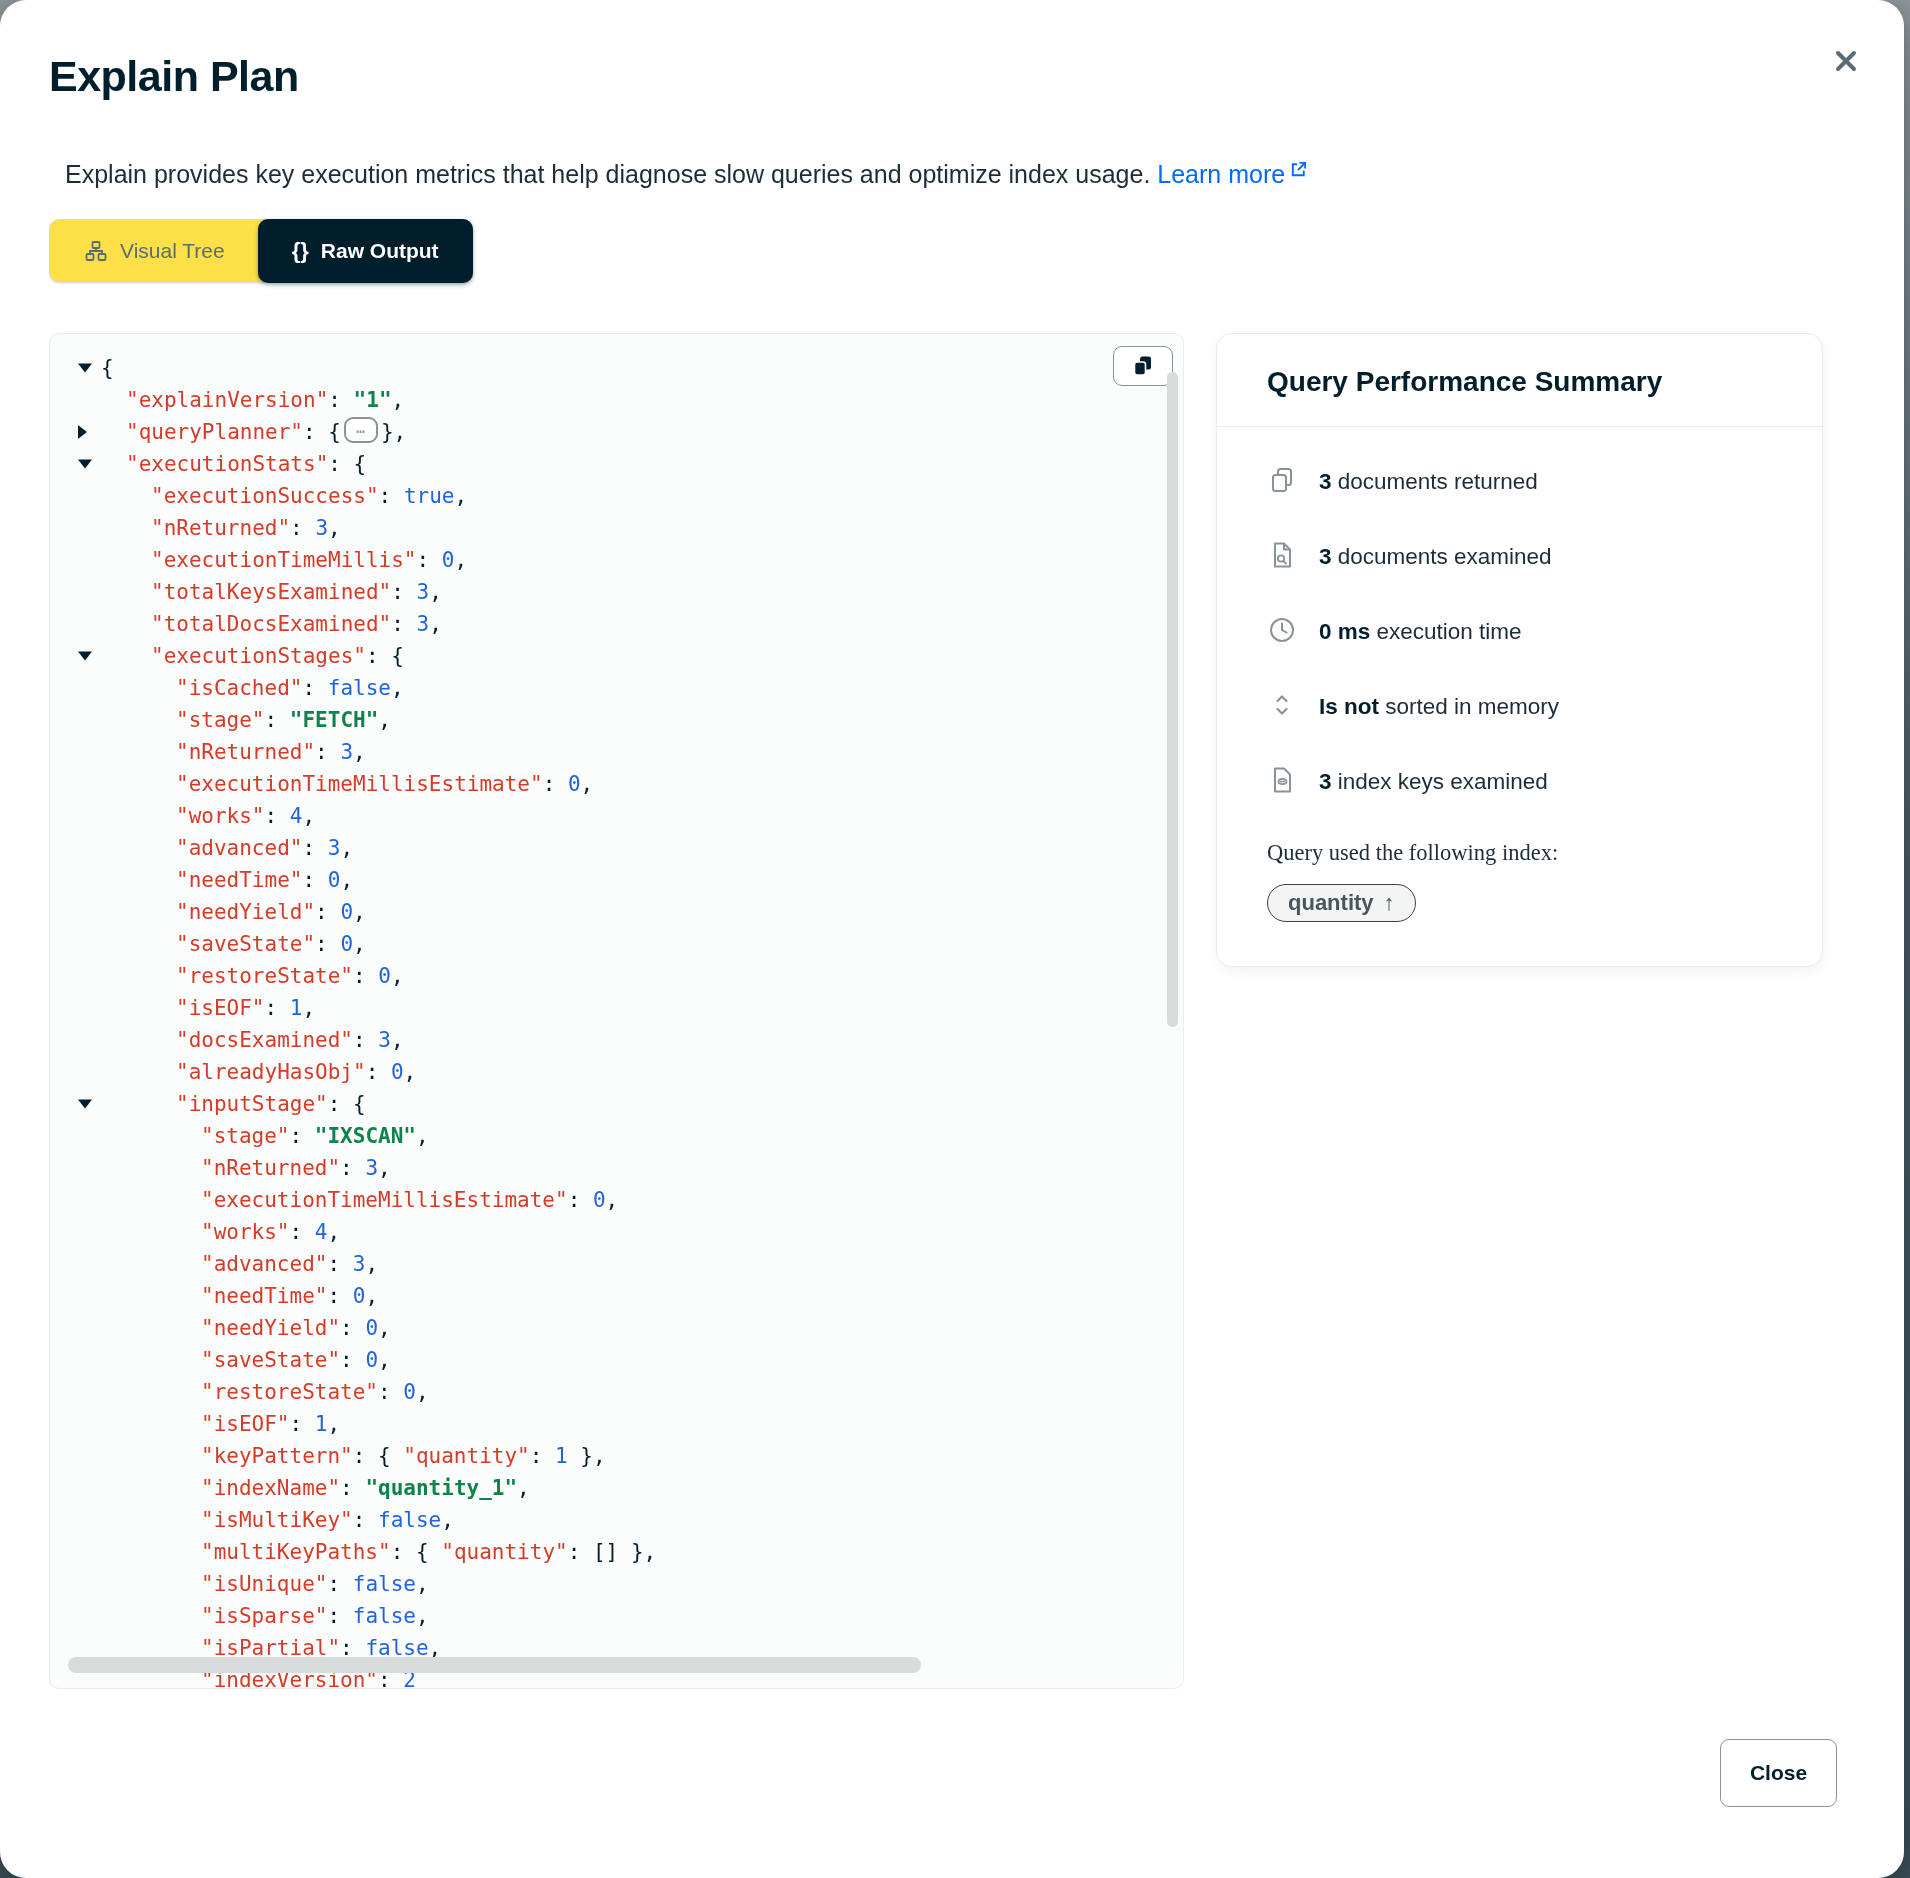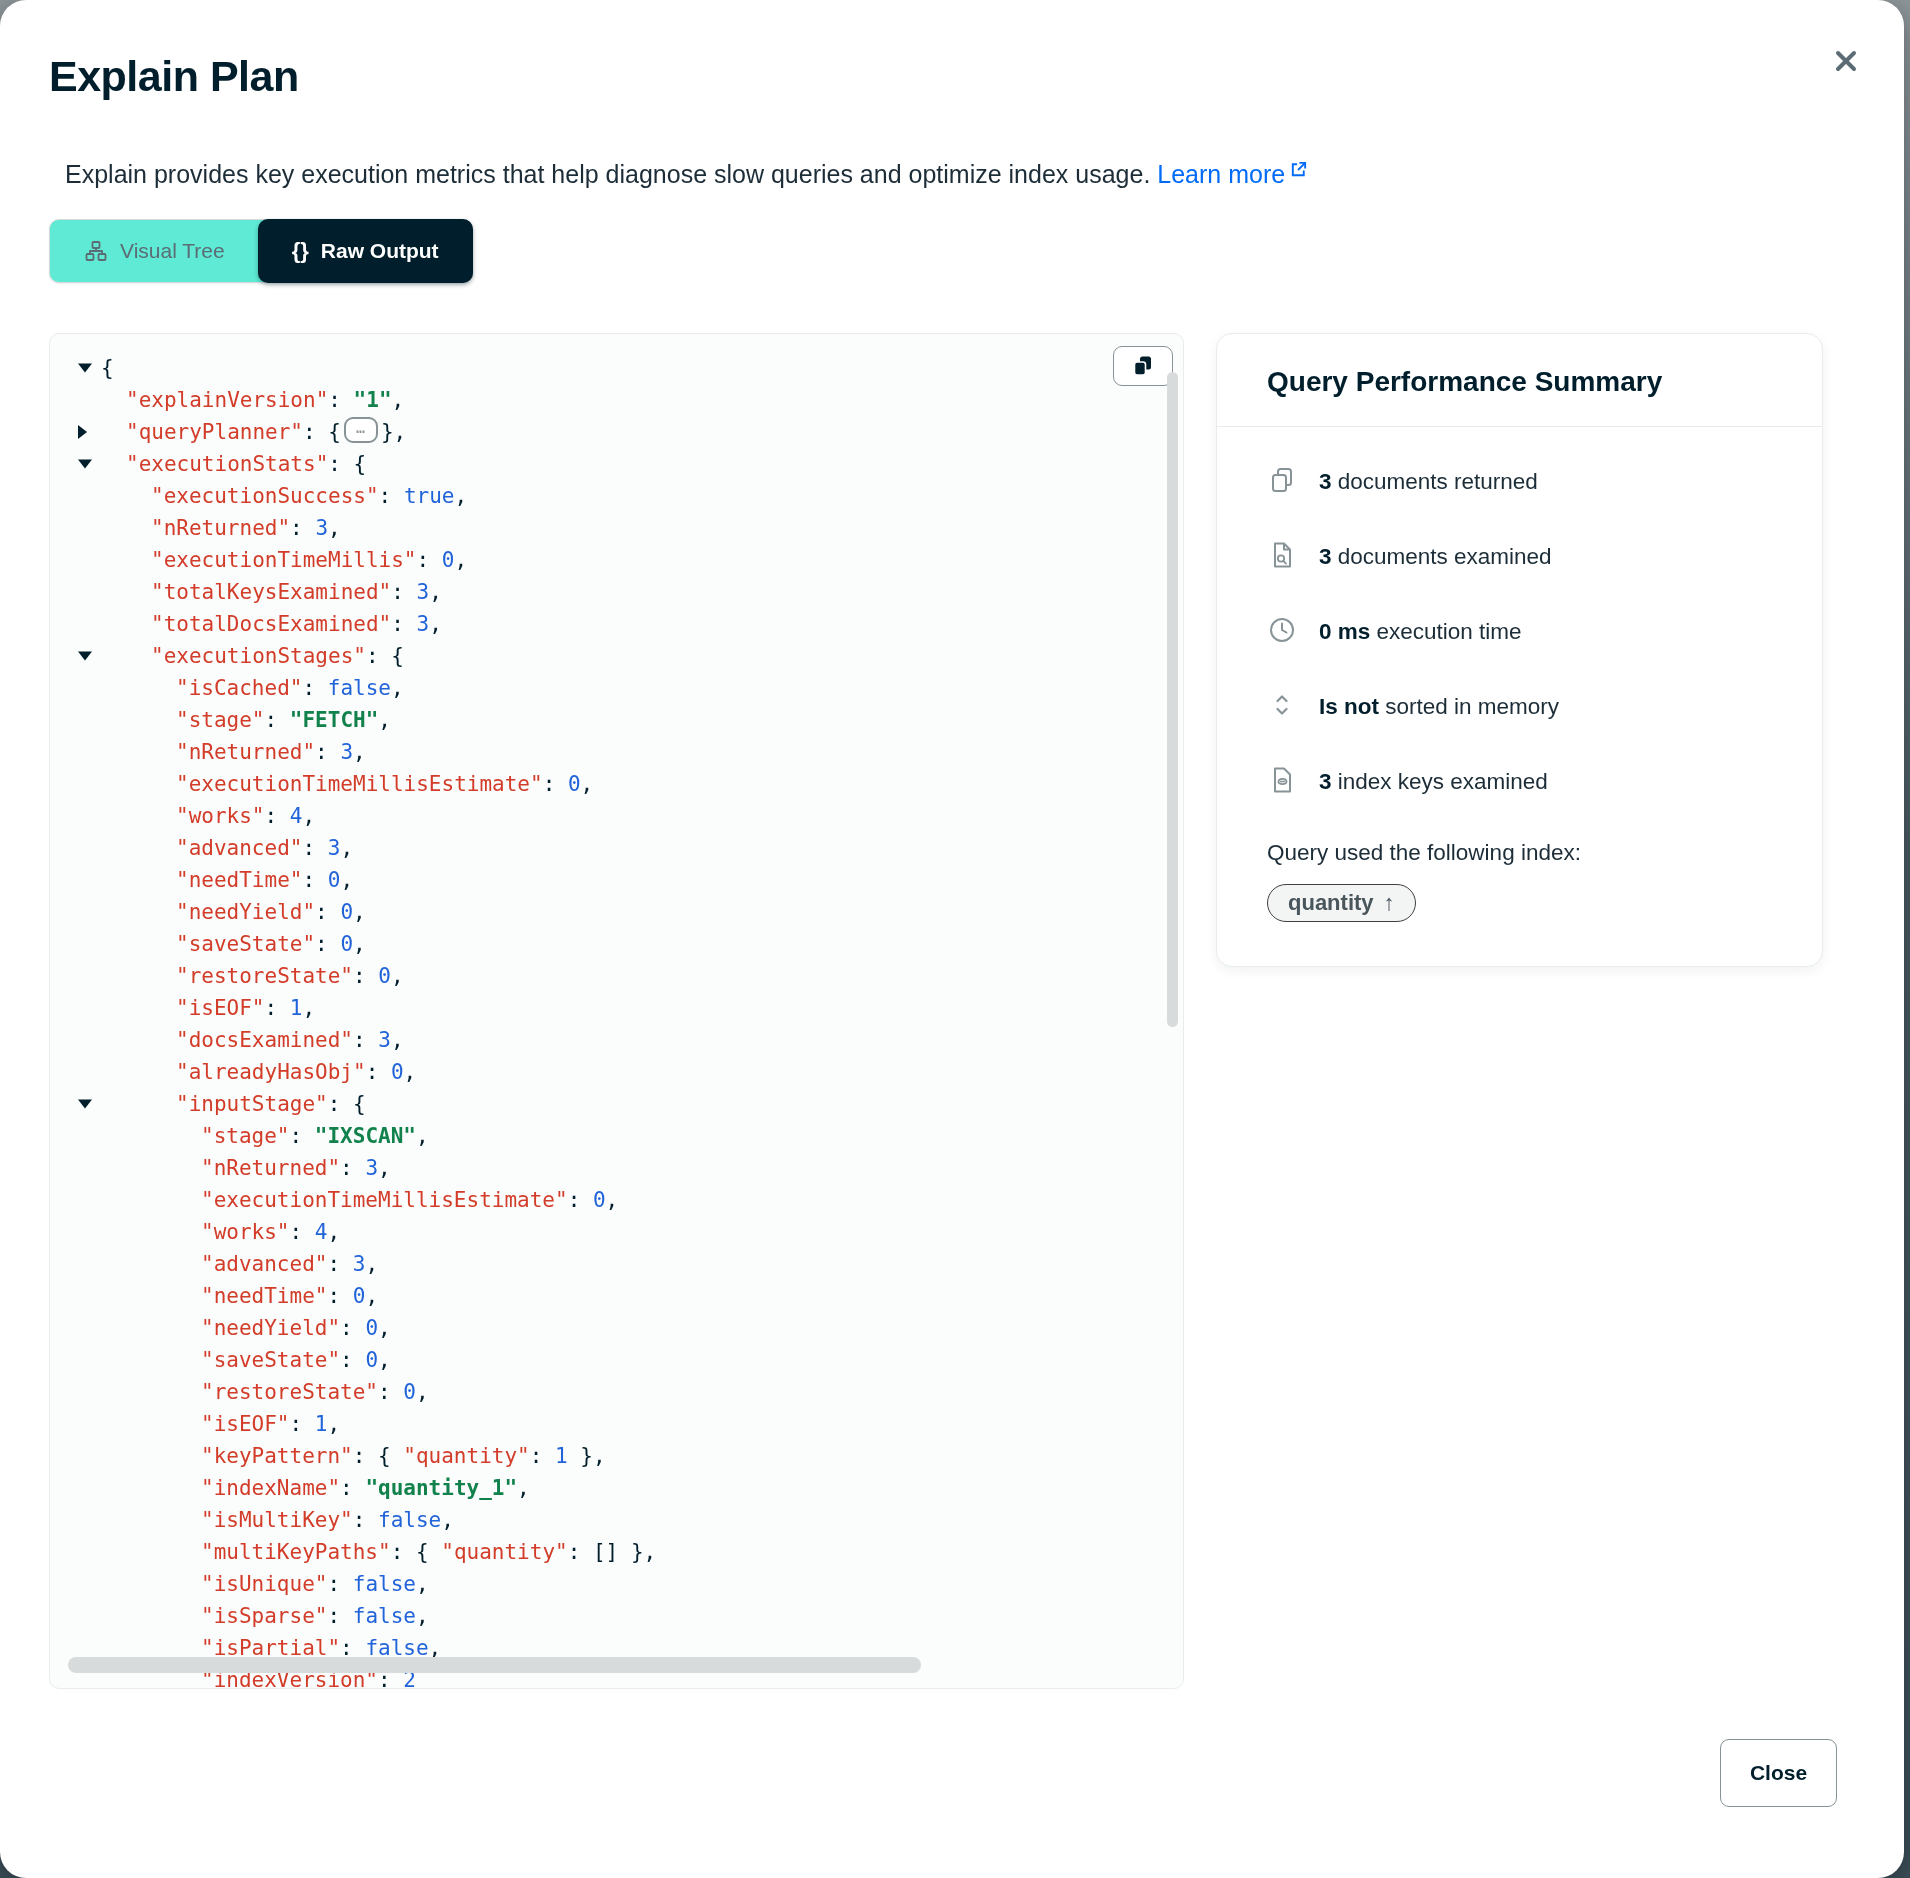--- a/index.html
+++ b/index.html
@@ -25,21 +25,21 @@
   }
   .subtitle{
     position:absolute;left:49px;top:144px;margin:16px;width:1500px;
     font-size:25px;color:#1c2d38;
   }
   .learn-more{color:#016bf8;text-decoration:none;cursor:pointer;}
   .ext-icon{margin-left:4px;vertical-align:4px;}
   
   .tab-toggle{
     position:absolute;left:49px;top:219px;height:62px;display:flex;
-    background:#5eead4;border:1px solid #d5dbda;border-radius:10px;
+    background:#fde047;border:1px solid #d5dbda;border-radius:10px;
     box-shadow:0 1px 2px rgba(0,30,43,.08);
   }
   .tab{
     display:flex;align-items:center;justify-content:center;gap:12px;
     border:none;background:transparent;cursor:pointer;
     font-family:inherit;font-size:21px;font-weight:500;color:#5c6c75;
     padding:0 34px;border-radius:10px;height:62px;
   }
   .tab.selected{
     background:#001e2b;color:#ffffff;font-weight:700;
@@ -91,21 +91,21 @@
     box-shadow:0 4px 12px rgba(0,30,43,.06);
   }
   .summary-header{
     padding:32px 38px 28px 50px;border-bottom:1px solid #e8edeb;
   }
   .summary-title{margin:0;font-size:28px;font-weight:700;color:#001e2b;}
   .summary-body{padding:38px 38px 44px 50px;}
   .summary-item{display:flex;align-items:center;gap:22px;margin-bottom:41px;}
   .summary-item .txt{font-size:22.5px;color:#1c2d38;}
   .summary-item .txt b{font-weight:700;color:#001e2b;}
-  .index-note{margin:14px 0 18px 0;font-size:22.5px;color:#1c2d38;}
+  .index-note{margin:14px 0 18px 0;font-size:22.5px;color:#1c2d38;font-family:Liberation Serif, serif;}
   .index-badge{
     display:inline-flex;align-items:center;gap:10px;
     background:#f3f4f4;border:1px solid #404040;border-radius:999px;
     padding:5px 20px;font-size:22px;font-weight:700;color:#49565c;cursor:pointer;
   }
   .index-badge .arrow{font-weight:700;color:#49565c;}
   
   .close-btn{
     position:absolute;left:1720px;top:1739px;width:117px;height:68px;
     background:#ffffff;border:1px solid #889397;border-radius:9px;

